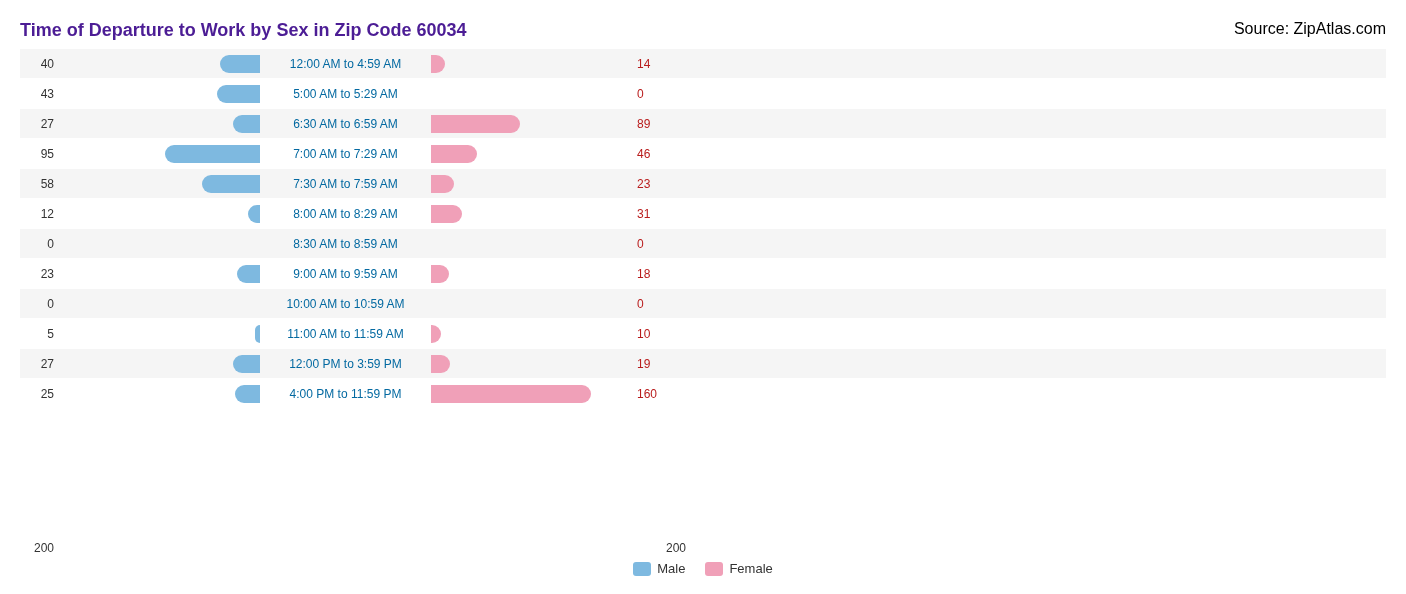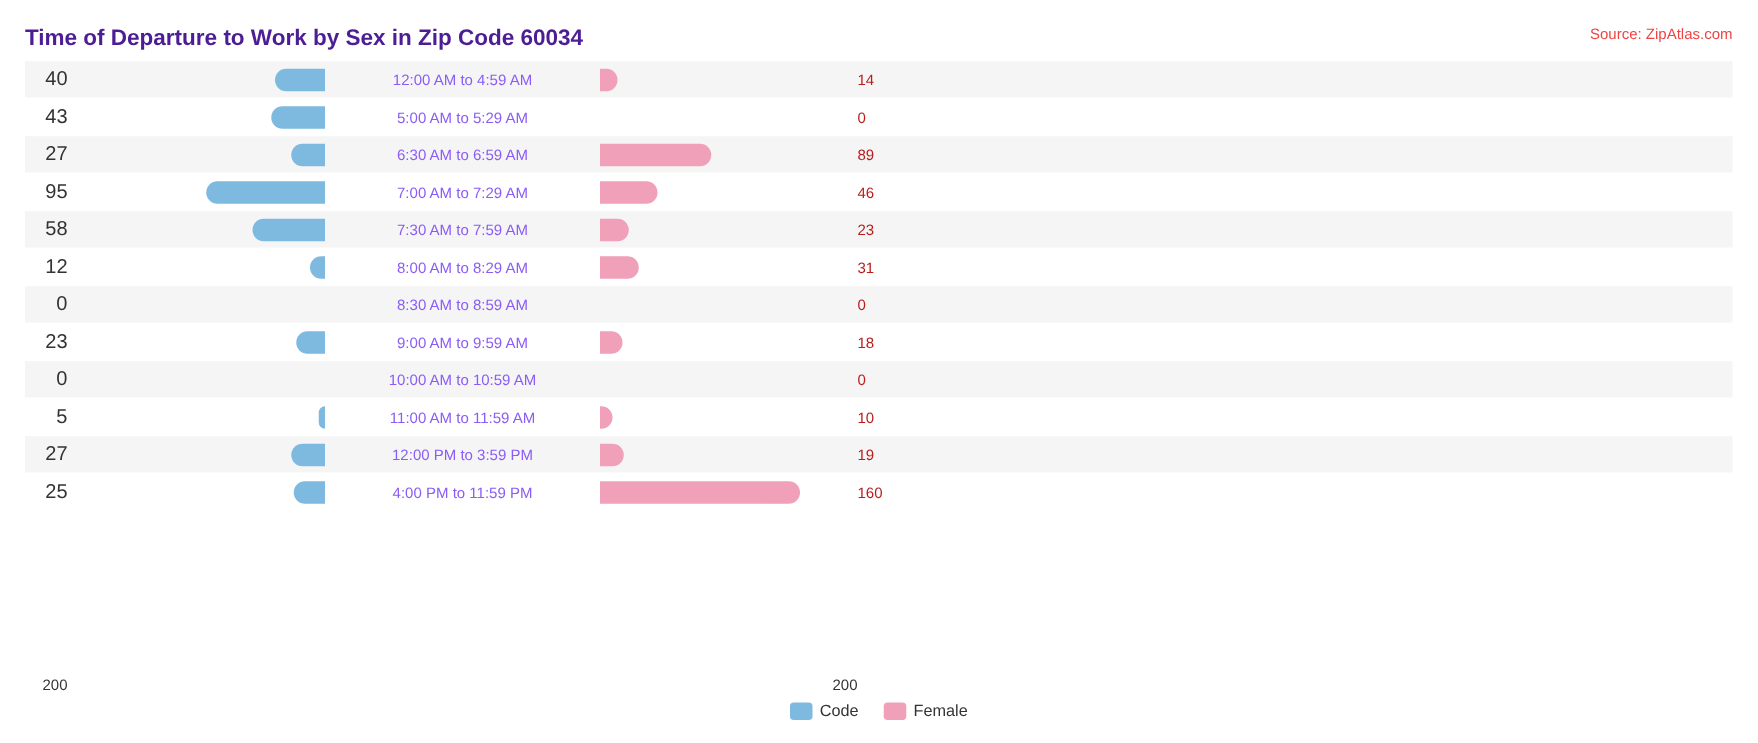--- a/index.html
+++ b/index.html
@@ -19,22 +19,22 @@
     .chart-title {
       font-size: 18px;
       font-weight: bold;
       color: #4c1d95;
       margin-bottom: 8px;
     }
     .source {
       position: absolute;
       top: 20px;
       right: 20px;
-      font-size: 12px;
-      color: #ef4444;
+      font-size: 16px;
+      color: #000000;
     }
     .chart-area {
       position: relative;
       width: 100%;
       height: 490px;
       margin-top: 5px;
     }
     .row {
       display: flex;
       align-items: center;
@@ -43,42 +43,42 @@
     }
     .row:nth-child(odd) {
       background: #f5f5f5;
     }
     .row:nth-child(even) {
       background: #ffffff;
     }
     .left-value {
       width: 40px;
       text-align: right;
-      font-size: 16px;
+      font-size: 12px;
       color: #333;
       padding-right: 6px;
       flex-shrink: 0;
     }
     .bar-left-wrap {
       width: 200px;
       display: flex;
       justify-content: flex-end;
       align-items: center;
       flex-shrink: 0;
     }
     .bar-blue {
       background: #7eb9e0;
       height: 18px;
       border-radius: 9px 0 0 9px;
     }
     .label-center {
-      width: 220px;
+      width: 171px;
       text-align: center;
       font-size: 12px;
-      color: #8b5cf6;
+      color: #0369a1;
       flex-shrink: 0;
       padding: 0 4px;
     }
     .bar-right-wrap {
       width: 200px;
       display: flex;
       justify-content: flex-start;
       align-items: center;
       flex-shrink: 0;
     }
@@ -287,20 +287,20 @@
   <div class="bottom-row">
     <div class="axis-left">200</div>
     <div style="width:400px;"></div>
     <div style="width:200px;"></div>
     <div class="axis-right">200</div>
   </div>
 
   <div class="legend">
     <div class="legend-item">
       <div class="legend-box-blue"></div>
-      <span>Code</span>
+      <span>Male</span>
     </div>
     <div class="legend-item">
       <div class="legend-box-pink"></div>
       <span>Female</span>
     </div>
   </div>
 </div>
 
 </body></html>

